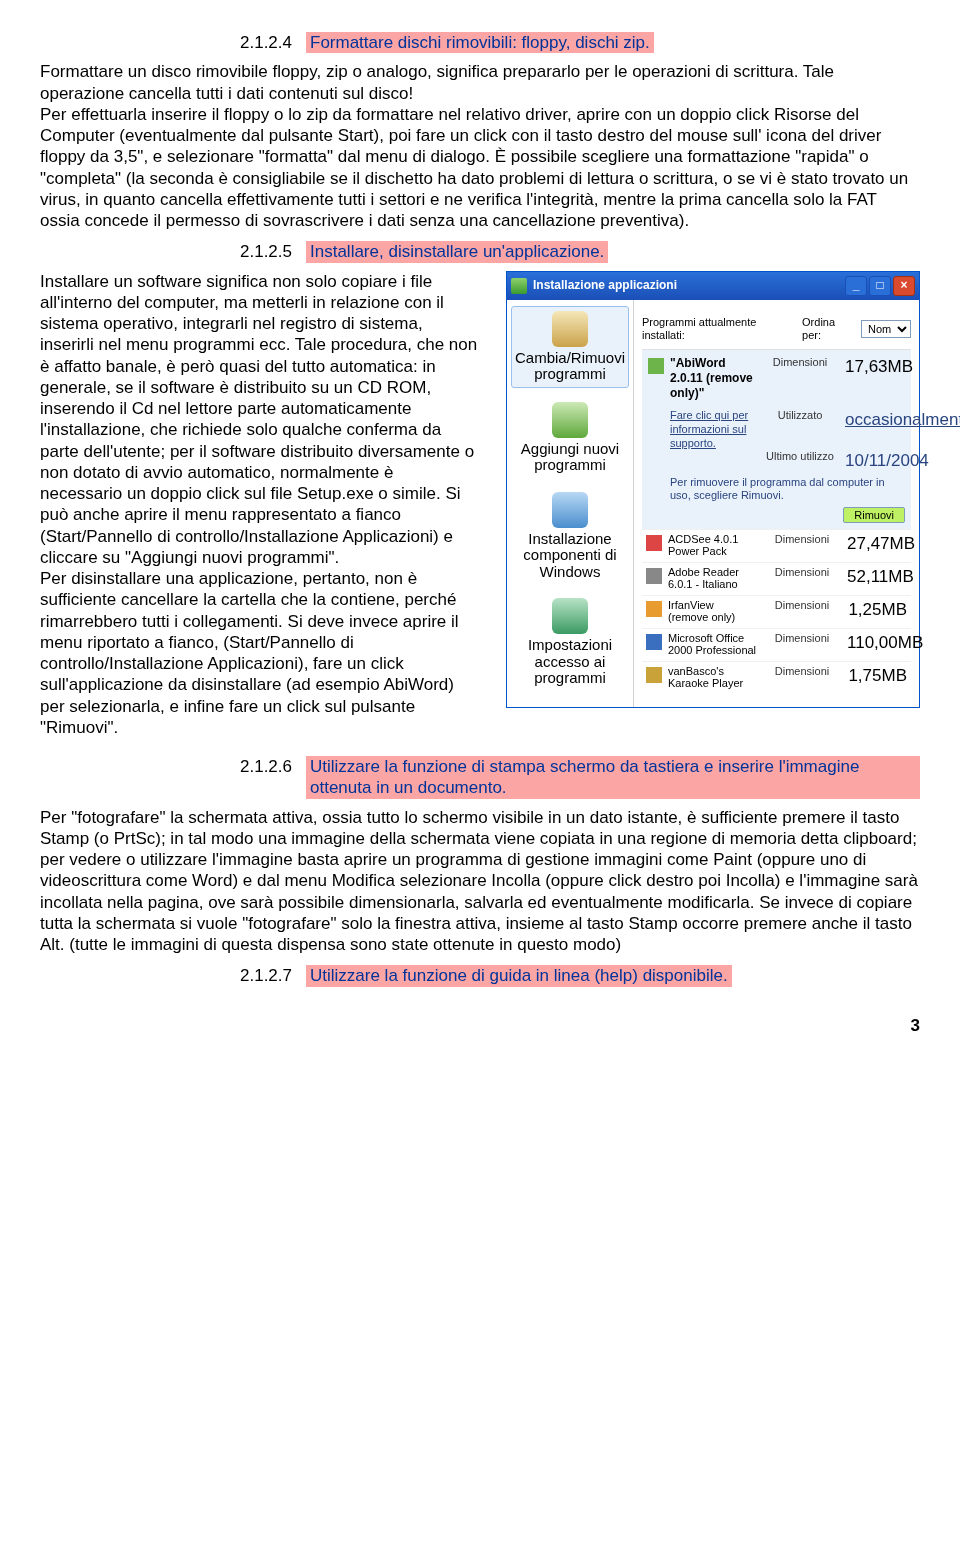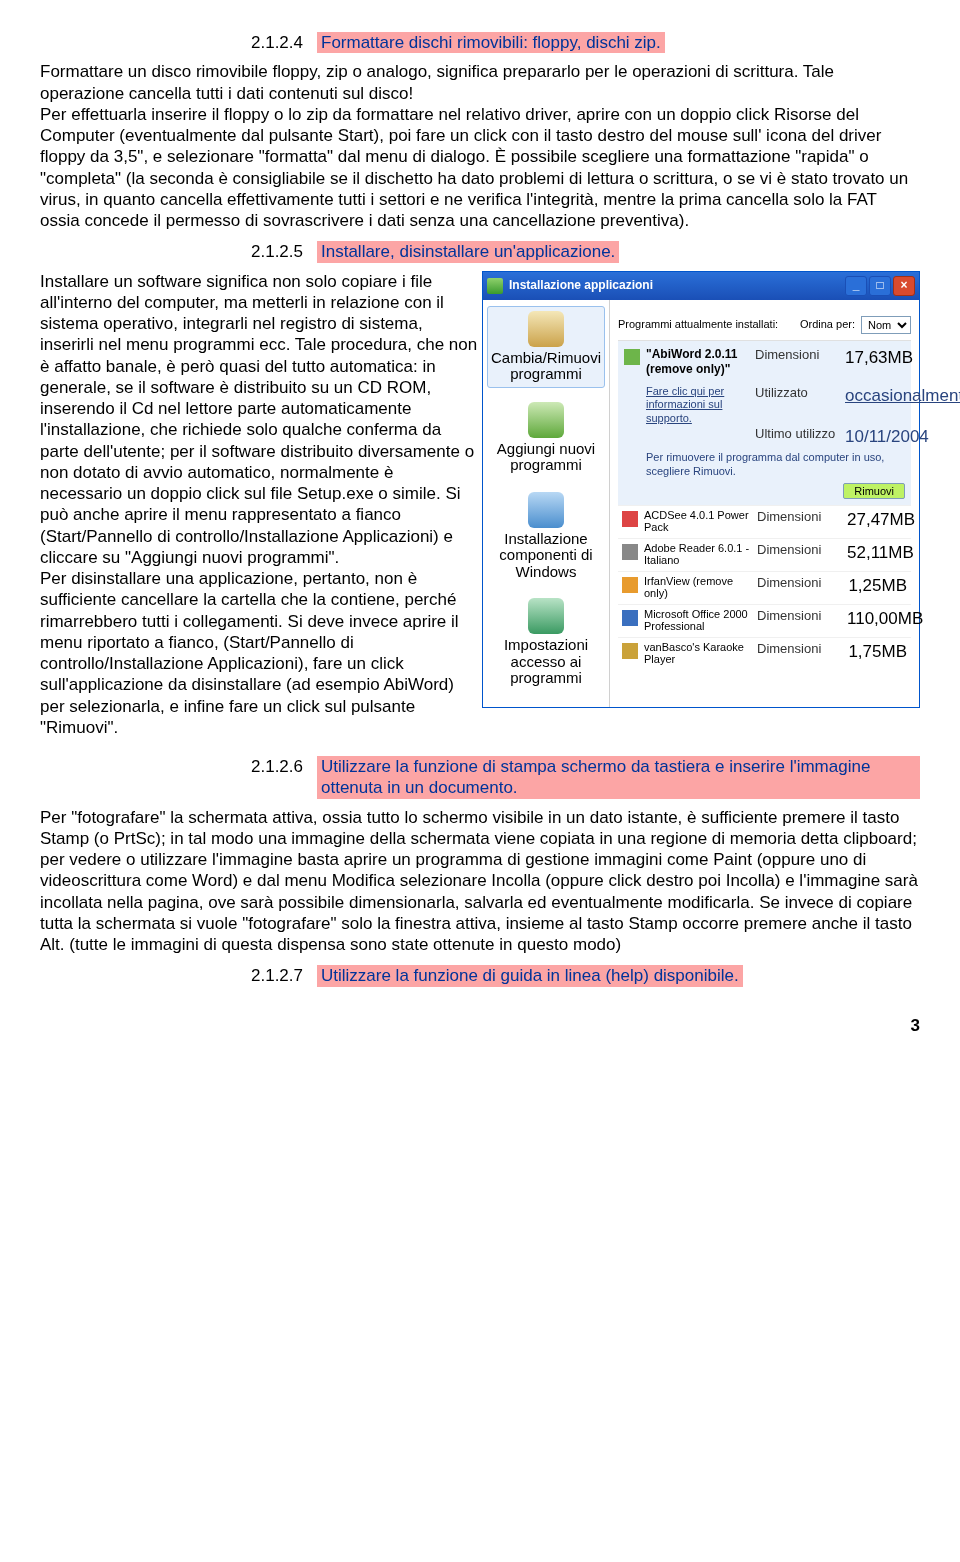--- a/index.html
+++ b/index.html
@@ -13,37 +13,36 @@
     width: 960px;
     box-sizing: border-box;
   }
   .heading-row {
     display: flex;
     gap: 14px;
     margin: 0 0 8px 0;
   }
   .heading-num {
     white-space: nowrap;
-    margin-left: 11px;
   }
   .heading-text {
     background: #fca5a5;
     padding: 0 4px;
     color: #003399;
   }
   .para {
     margin: 0 0 10px 0;
     text-align: left;
   }
   .indent-heading {
     margin-left: 200px;
   }
   .columns {
     display: flex;
-    gap: 2px;
+    gap: 26px;
     margin-bottom: 8px;
   }
   .col-left {
     flex: 0 0 440px;
   }
   .col-right {
     flex: 1;
   }
   
   .xp-window {
@@ -163,22 +162,22 @@
   .pi-star   { background:#e89b2e;}
   .pi-blue   { background:#3a6fbf;}
   .pi-music  { background:#caa23a;}
   .prog-name {
     flex: 1;
     font-size: 11px;
     line-height: 1.1;
   }
   .prog-meta {
     width: 90px;
-    text-align: left;
-    font-size: 13px;
+    text-align: center;
+    font-size: 11px;
     color: #333;
   }
   .prog-val {
     width: 60px;
     text-align: right;
     font-size: 17px;
   }
   .sel-block {
     font-size: 11px;
     color: #29447e;

